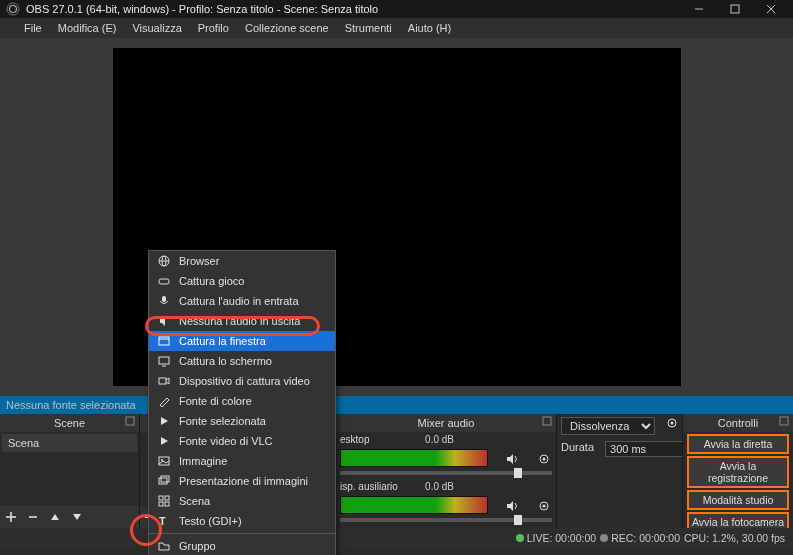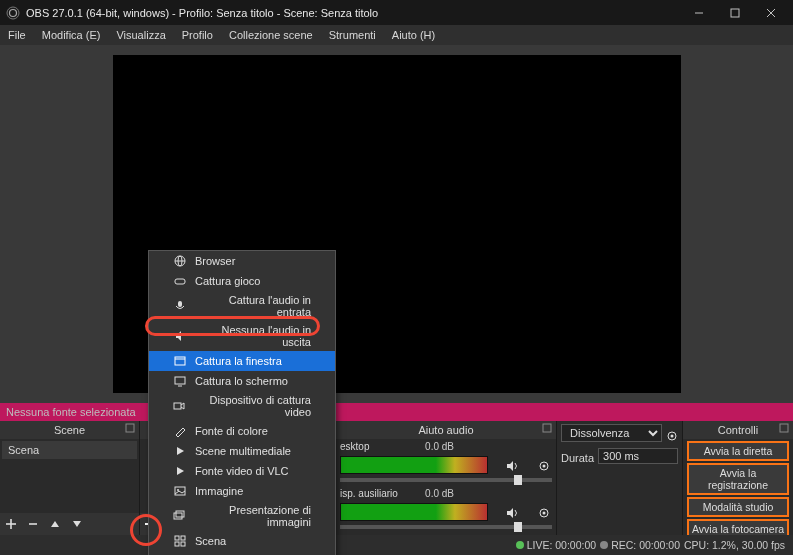--- a/index.html
+++ b/index.html
@@ -1,62 +1,62 @@
 <!DOCTYPE html>
 <html><head>
 <meta charset="utf-8">
 <style>
 * { margin: 0; padding: 0; box-sizing: border-box; font-family: "Segoe UI", Arial, sans-serif; }
 body { background: #2b2b2b; color: #d8d8d8; font-size: 11px; overflow: hidden; width: 793px; height: 555px; }
 
-.titlebar { background: #181818; height: 25px; display: flex; align-items: center; padding: 0 4px 0 6px; color: #e8e8e8; }
+.titlebar { background: #181818; height: 18px; display: flex; align-items: center; padding: 0 4px 0 6px; color: #e8e8e8; }
 .titlebar .app-icon { width: 14px; height: 14px; margin-right: 6px; display: inline-flex; }
 .titlebar .title { flex: 1; font-size: 11px; }
 .titlebar .winbtns { display: flex; gap: 0; }
 .titlebar .winbtn { width: 36px; height: 22px; display: flex; align-items: center; justify-content: center; color: #c0c0c0; cursor: pointer; }
 
-.menubar { background: #2f2f2f; height: 20px; display: flex; align-items: center; padding: 0 0; gap: 0; }
+.menubar { background: #2f2f2f; height: 20px; display: flex; align-items: center; padding: 0 16px; gap: 0; }
 .menubar .menuitem { padding: 2px 8px; font-size: 11px; color: #d8d8d8; cursor: pointer; }
 
 .preview-area { background: #393939; height: 358px; display: flex; align-items: center; justify-content: center; }
 .preview-canvas { background: #000; width: 568px; height: 338px; }
 
-.info-bar { background: #be185d; height: 18px; display: flex; align-items: center; padding: 0 6px; color: #bdbdbd; font-size: 11px; }
+.info-bar { background: #0369a1; height: 18px; display: flex; align-items: center; padding: 0 6px; color: #bdbdbd; font-size: 11px; }
 
 .panels { display: flex; background: #262626; height: 114px; }
 .panel { border-right: 1px solid #1a1a1a; display: flex; flex-direction: column; }
 .panel-header { background: #333; height: 18px; display: flex; align-items: center; justify-content: center; position: relative; font-size: 11px; color: #d8d8d8; }
 .panel-header .dock-icon { position: absolute; right: 4px; top: 2px; cursor: pointer; }
 .panel-body { flex: 1; background: #2a2a2a; overflow: hidden; }
 .panel-toolbar { background: #333; height: 22px; display: flex; align-items: center; padding: 0 4px; gap: 8px; }
 .panel-toolbar .tbtn { width: 14px; height: 14px; display: flex; align-items: center; justify-content: center; color: #d8d8d8; cursor: pointer; }
 
 .scene-item { background: #3a3a3a; padding: 3px 6px; margin: 2px; font-size: 11px; }
 
 .mixer-row { display: flex; align-items: flex-end; padding: 2px 4px; gap: 16px; font-size: 10px; }
 .mixer-row .mlabel { width: 60px; overflow: hidden; white-space: nowrap; }
 .mixer-row .meter { flex: 1; height: 18px; background: linear-gradient(to right, #12a012 0%, #12a012 65%, #c0b020 78%, #b83030 100%); position: relative; border:1px solid #111; }
 .mixer-row .db { font-size: 10px; color: #ccc; width: 38px; text-align: right; }
 .mixer-row .mute, .mixer-row .gear { width: 16px; height: 16px; display:flex; align-items:center; justify-content:center; cursor:pointer; }
 .slider { height: 4px; background: #555; margin: 2px 4px 4px 4px; position: relative; }
 .slider .thumb { width: 8px; height: 10px; background: #ddd; position: absolute; right: 30px; top: -3px; }
 
-.trans-row { display: flex; align-items: flex-end; gap: 4px; padding: 3px 4px; font-size: 11px; }
+.trans-row { display: flex; align-items: flex-start; gap: 11px; padding: 3px 4px; font-size: 11px; }
 .trans-select { background: #222; border: 1px solid #555; color: #ddd; font-size: 11px; padding: 1px 4px; flex:1; }
 .trans-input { background: #222; border: 1px solid #555; color: #ddd; font-size: 11px; padding: 1px 4px; width: 80px; }
 
 .ctrl-btn { display: block; background: #3a3a3a; border: 2px solid #f97316; color: #ddd; font-size: 10.5px; padding: 2px 0; margin: 2px 4px; text-align: center; cursor: pointer; }
 
 .statusbar { background: #2d2d2d; height: 20px; display: flex; align-items: center; justify-content: flex-end; padding: 0 8px; gap: 4px; font-size: 10.5px; color: #c8c8c8; }
 .dot { width: 8px; height: 8px; border-radius: 50%; display: inline-block; margin-right: 3px; }
 .dot.g { background: #58c058; }
 .dot.gr { background: #888; }
 
 .context-menu { position: absolute; left: 148px; top: 250px; width: 188px; background: #333; border: 1px solid #555; box-shadow: 2px 2px 6px rgba(0,0,0,.5); z-index: 50; }
-.cm-item { display: flex; align-items: center; padding: 3px 24px; font-size: 11px; color: #e0e0e0; cursor: pointer; gap: 8px; text-align: right; }
+.cm-item { display: flex; align-items: center; padding: 3px 8px; font-size: 11px; color: #e0e0e0; cursor: pointer; gap: 8px; }
 .cm-item.sel { background: #1a6fd8; color: #fff; }
 .cm-item .ci { width: 14px; height: 14px; display: inline-flex; align-items:center; justify-content:center; }
 .cm-sep { height: 1px; background: #555; margin: 2px 0; }
 
 .red-circle { position:absolute; border: 3px solid #e43; border-radius: 999px; pointer-events:none; z-index:60; }
 .red-circle.c1 { left:145px; top:316px; width:175px; height:20px; }
 .red-circle.c2 { left:130px; top:514px; width:32px; height:32px; }
 
 svg { display:block; }
 </style>
@@ -179,21 +179,21 @@
       <span class="tbtn">
           <svg width="10" height="10">
             <path d="M5 8 L9 2 L1 2 Z" fill="#ddd"></path>
           </svg>
         </span>
     </div>
   </div>
 
   <div class="panel" style="width:221px">
     <div class="panel-header">
-      <span>Aiuto audio</span>
+      <span>Mixer audio</span>
       <span class="dock-icon">
           <svg width="10" height="10">
             <rect x="1" y="1" width="8" height="8" fill="none" stroke="#888"></rect>
           </svg>
         </span>
     </div>
     <div class="panel-body">
       <div class="mixer-row">
         <span class="mlabel">esktop</span>
         <span class="db">0.0 dB</span>
@@ -362,21 +362,21 @@
         </svg>
       </span>
       <span>Fonte di colore</span>
     </div>
   <div class="cm-item">
       <span class="ci">
         <svg width="12" height="12">
           <path d="M3 2 L10 6 L3 10 Z" fill="#ddd"></path>
         </svg>
       </span>
-      <span>Scene multimediale</span>
+      <span>Fonte selezionata</span>
     </div>
   <div class="cm-item">
       <span class="ci">
         <svg width="12" height="12">
           <path d="M3 2 L10 6 L3 10 Z" fill="#ddd"></path>
         </svg>
       </span>
       <span>Fonte video di VLC</span>
     </div>
   <div class="cm-item">

